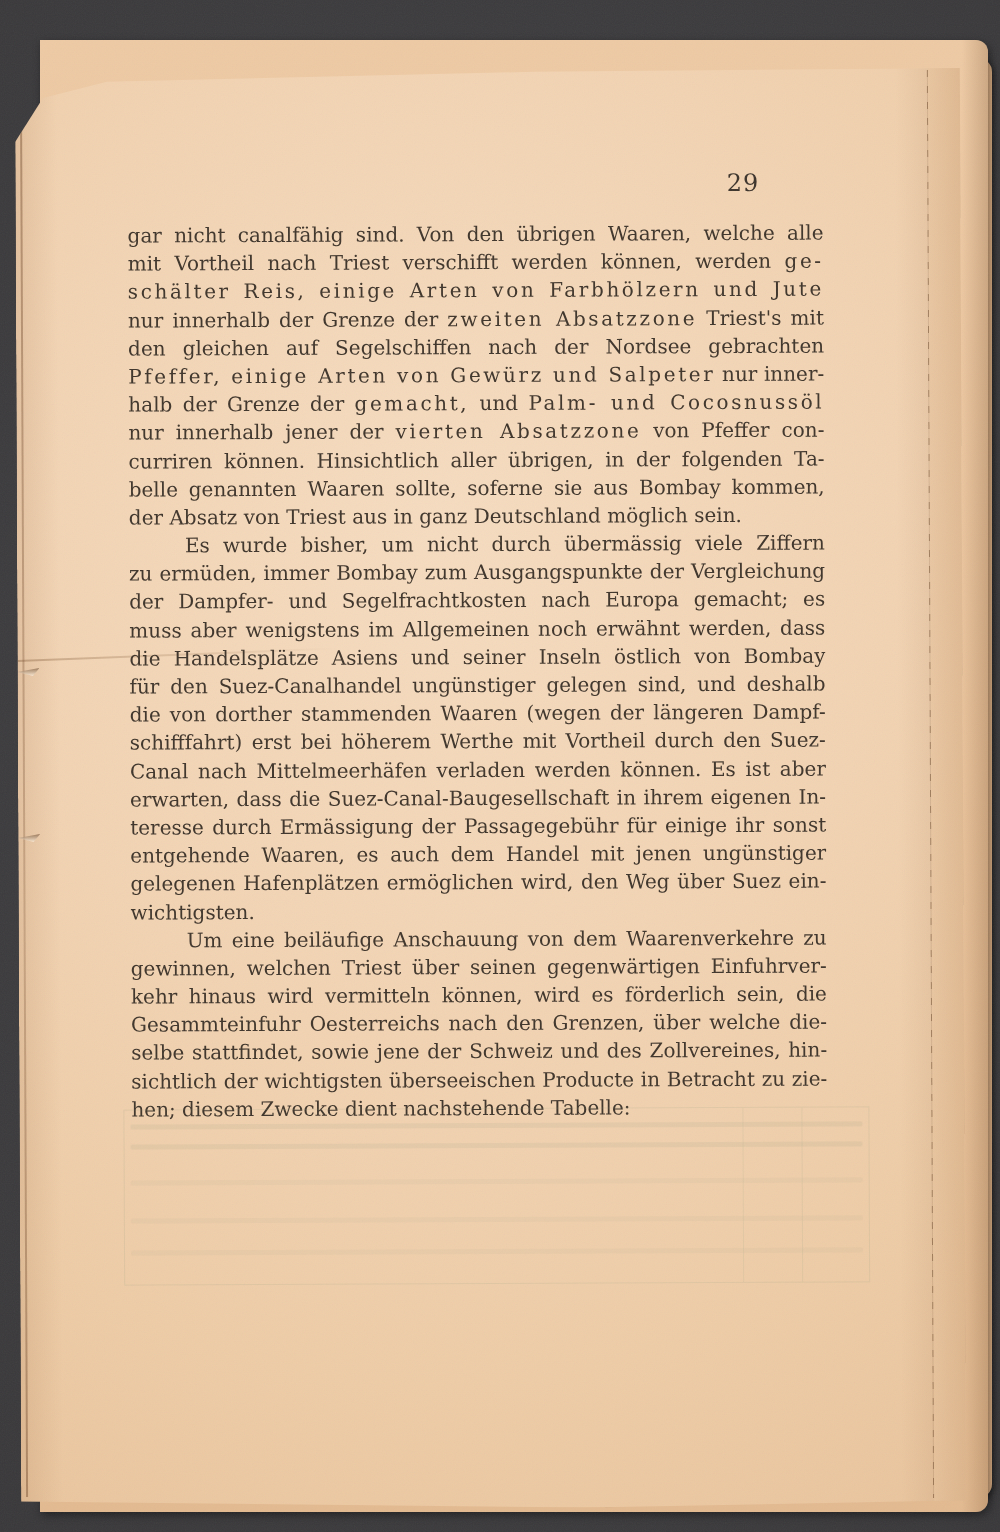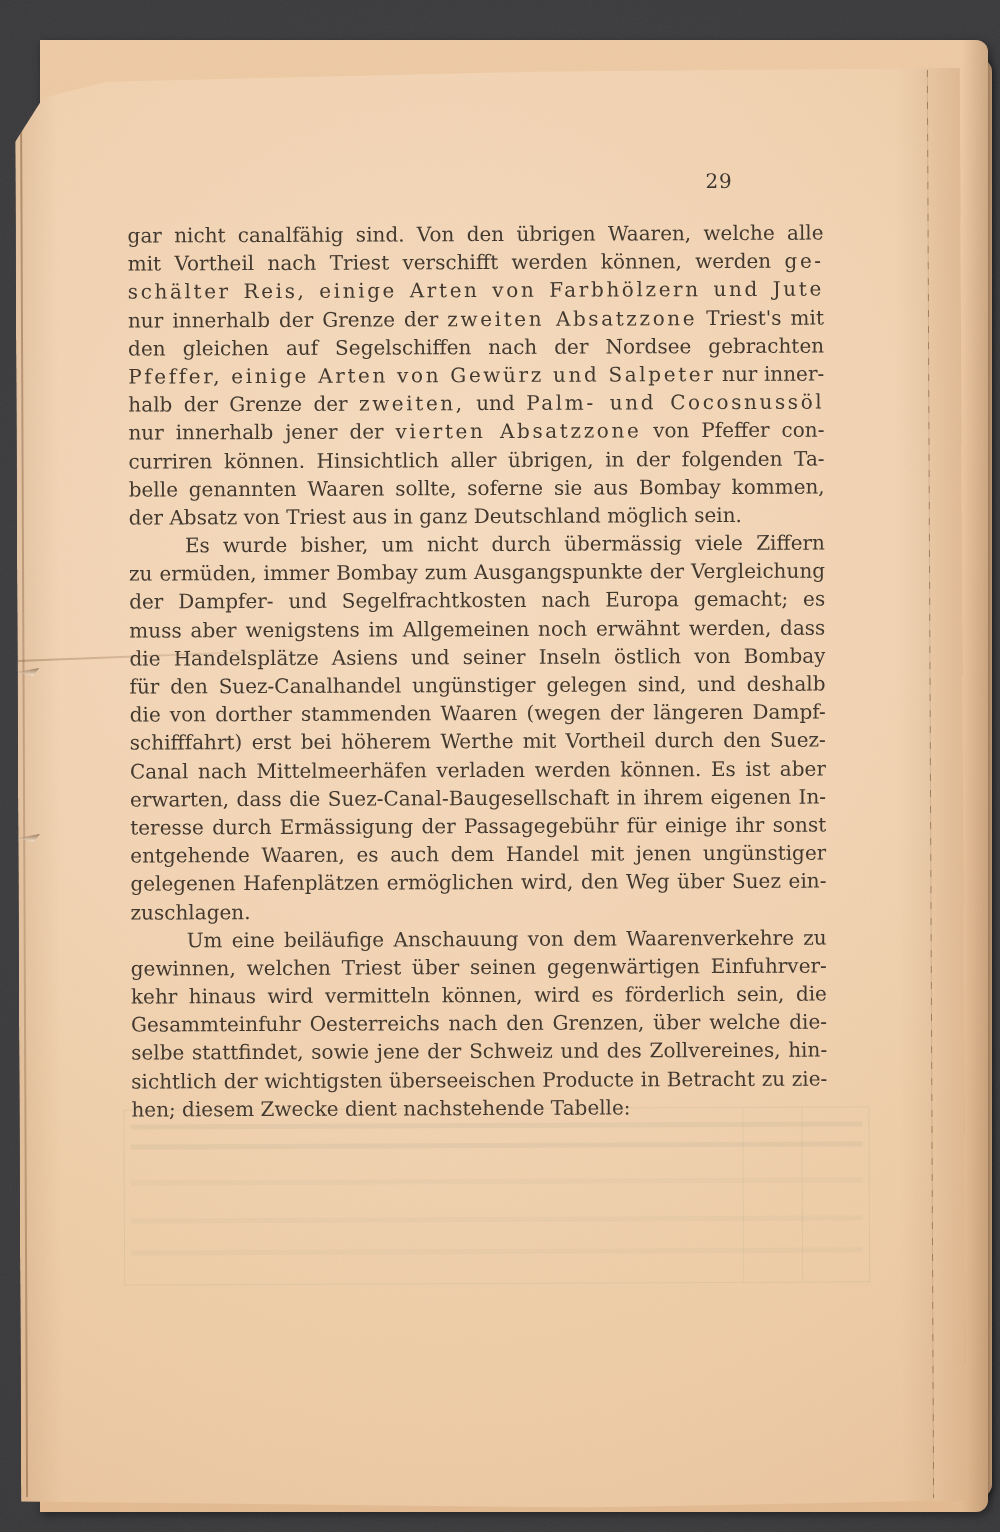--- a/index.html
+++ b/index.html
@@ -63,22 +63,22 @@
   .tear1{top:596px;}
   .tear2{top:762px;}
   
   .crease-horiz{
     position:absolute;left:0;top:588px;width:320px;height:2px;
     background:linear-gradient(90deg,rgba(120,80,45,.35),rgba(120,80,45,0));
     transform:rotate(-2deg);transform-origin:left center;
   }
   
   .page-number{
-    position:absolute;left:690px;top:100px;width:80px;
-    font-size:20px;color:#3c332b;text-align:left;letter-spacing:1px;
+    position:absolute;left:664px;top:100px;width:80px;
+    font-size:24px;color:#3c332b;text-align:right;letter-spacing:1px;
   }
   
   .text-block{
     position:absolute;left:112px;top:150px;width:696px;
     font-size:20px;color:#3f352b;
   }
   .line{
     height:28.2px;line-height:28.2px;overflow:hidden;
     text-align:justify;text-align-last:justify;
     white-space:normal;
@@ -115,41 +115,41 @@
     <div class="page-number">29</div>
 
     <div class="text-block">
         <div>
           <div class="line"><span>gar nicht canalfähig sind.  Von den übrigen Waaren, welche alle</span></div>
           <div class="line"><span>mit Vortheil nach Triest verschifft werden können, werden </span><span class="sperr">ge-</span></div>
           <div class="line"><span class="sperr">schälter Reis, einige Arten von Farbhölzern und Jute</span></div>
           <div class="line"><span>nur innerhalb der Grenze der </span><span class="sperr">zweiten Absatzzone</span><span> Triest's mit</span></div>
           <div class="line"><span>den gleichen auf Segelschiffen nach der Nordsee gebrachten Waaren,</span></div>
           <div class="line"><span class="sperr">Pfeffer, einige Arten von Gewürz und Salpeter</span><span> nur inner-</span></div>
-          <div class="line"><span>halb der Grenze der </span><span class="sperr">zweiten,</span><span> und </span><span class="sperr">Palm- und Cocosnussöl</span></div>
+          <div class="line"><span>halb der Grenze der </span><span class="sperr">gemacht,</span><span> und </span><span class="sperr">Palm- und Cocosnussöl</span></div>
           <div class="line"><span>nur innerhalb jener der </span><span class="sperr">vierten Absatzzone</span><span> von Pfeffer con-</span></div>
           <div class="line"><span>curriren können. Hinsichtlich aller übrigen, in der folgenden Ta-</span></div>
           <div class="line"><span>belle genannten Waaren sollte, soferne sie aus Bombay kommen,</span></div>
           <div class="line last"><span>der Absatz von Triest aus in ganz Deutschland möglich sein.</span></div>
         </div>
         <div>
           <div class="line indent"><span>Es wurde bisher, um nicht durch übermässig viele Ziffern</span></div>
           <div class="line"><span>zu ermüden, immer Bombay zum Ausgangspunkte der Vergleichung</span></div>
           <div class="line"><span>der Dampfer- und Segelfrachtkosten nach Europa gemacht; es</span></div>
           <div class="line"><span>muss aber wenigstens im Allgemeinen noch erwähnt werden, dass</span></div>
           <div class="line"><span>die Handelsplätze Asiens und seiner Inseln östlich von Bombay</span></div>
           <div class="line"><span>für den Suez-Canalhandel ungünstiger gelegen sind, und deshalb</span></div>
           <div class="line"><span>die von dorther stammenden Waaren (wegen der längeren Dampf-</span></div>
           <div class="line"><span>schifffahrt) erst bei höherem Werthe mit Vortheil durch den Suez-</span></div>
           <div class="line"><span>Canal nach Mittelmeerhäfen verladen werden können. Es ist aber zu</span></div>
           <div class="line"><span>erwarten, dass die Suez-Canal-Baugesellschaft in ihrem eigenen In-</span></div>
           <div class="line"><span>teresse durch Ermässigung der Passagegebühr für einige ihr sonst</span></div>
           <div class="line"><span>entgehende Waaren, es auch dem Handel mit jenen ungünstiger</span></div>
           <div class="line"><span>gelegenen Hafenplätzen ermöglichen wird, den Weg über Suez ein-</span></div>
-          <div class="line last"><span>zuschlagen.</span></div>
+          <div class="line last"><span>wichtigsten.</span></div>
         </div>
         <div>
           <div class="line indent"><span>Um eine beiläufige Anschauung von dem Waarenverkehre zu</span></div>
           <div class="line"><span>gewinnen, welchen Triest über seinen gegenwärtigen Einfuhrver-</span></div>
           <div class="line"><span>kehr hinaus wird vermitteln können, wird es förderlich sein, die</span></div>
           <div class="line"><span>Gesammteinfuhr Oesterreichs nach den Grenzen, über welche die-</span></div>
           <div class="line"><span>selbe stattfindet, sowie jene der Schweiz und des Zollvereines, hin-</span></div>
           <div class="line"><span>sichtlich der wichtigsten überseeischen Producte in Betracht zu zie-</span></div>
           <div class="line last"><span>hen; diesem Zwecke dient nachstehende Tabelle:</span></div>
         </div>

